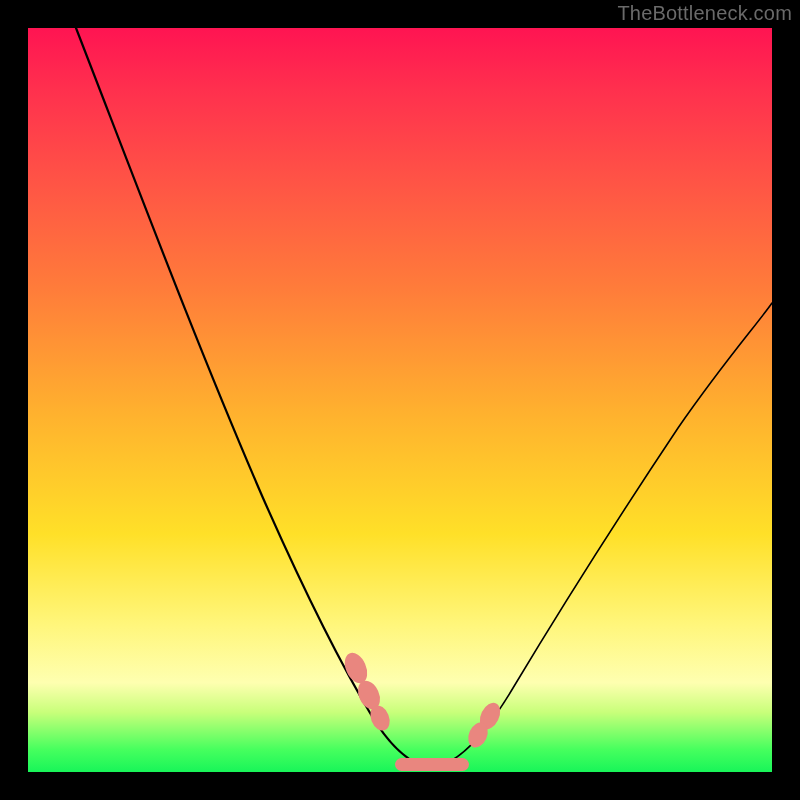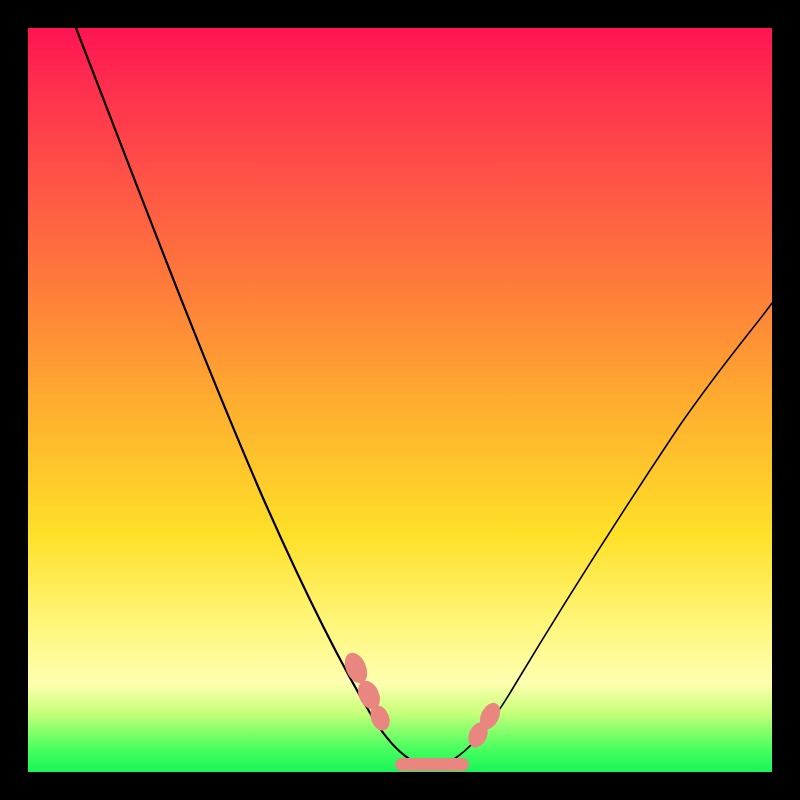--- a/index.html
+++ b/index.html
@@ -98,13 +98,14 @@
       <ellipse class="blob" cx="352" cy="690" rx="9" ry="13" transform="rotate(-22 352 690)"></ellipse>
 
       <ellipse class="blob" cx="462" cy="688" rx="9" ry="14" transform="rotate(26 462 688)"></ellipse>
       <ellipse class="blob" cx="450" cy="707" rx="9" ry="13" transform="rotate(24 450 707)"></ellipse>
 
       <rect class="pill" x="367" y="730" width="74" height="13" rx="6.5" ry="6.5"></rect>
     </svg>
 
   </div>
 
+  <div class="watermark">TheBottleneck.com</div>
 </div>
 
 </body></html>

